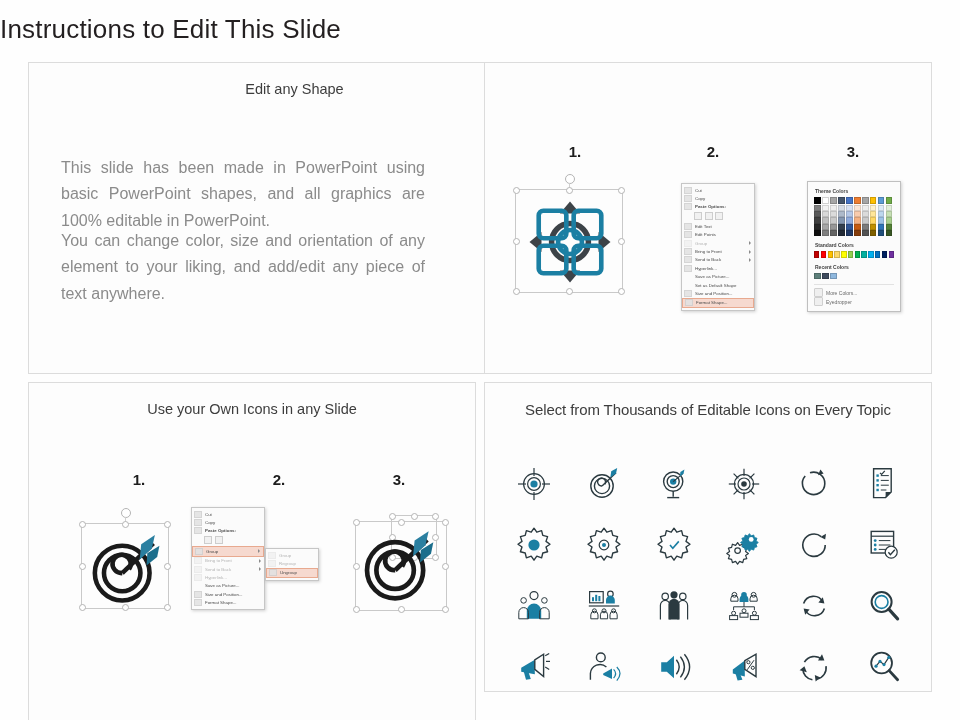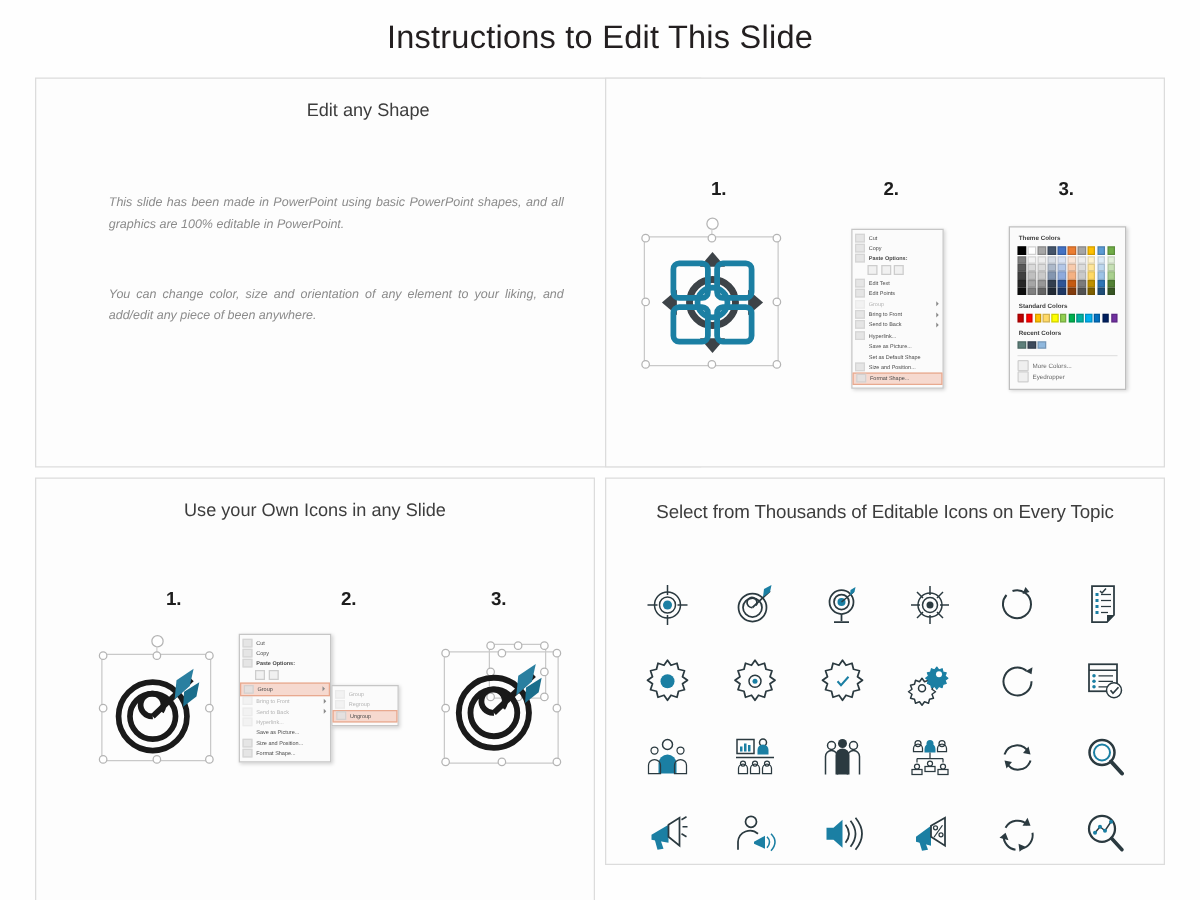--- a/index.html
+++ b/index.html
@@ -4,21 +4,21 @@
 <style>
   html,body{margin:0;padding:0;}
   body{
     width:960px;height:720px;background:#ffffff;
     font-family:"Liberation Sans", sans-serif;
     color:#3a3a3a;overflow:hidden;position:relative;
   }
   .slide{position:absolute;inset:0;background:#fefefe;}
 
   .slide-title{
-    position:absolute;top:14px;left:0;width:960px;text-align:center;
+    position:absolute;top:14px;left:0;width:960px;
     font-size:26px;font-weight:400;color:#231f20;letter-spacing:.2px;
   }
 
   .panel{
     position:absolute;background:#fdfdfd;border:1px solid #dcdcdc;
     box-sizing:border-box;
   }
   #panel-tl{left:28px;top:62px;width:533px;height:312px;}
   #panel-tr{left:484px;top:62px;width:448px;height:312px;}
   #panel-bl{left:28px;top:382px;width:448px;height:382px;}
@@ -28,22 +28,22 @@
     text-align:center;font-size:14.5px;color:#3d3d3d;font-weight:400;
     margin-top:18px;
   }
   #panel-br .panel-title{font-size:15px;letter-spacing:-.1px;}
   .panel-subtitle{
     text-align:center;font-size:8.5px;font-style:italic;color:#7a7a7a;
     margin-top:5px;letter-spacing:.1px;
   }
 
   .body-text{
-    position:absolute;left:58px;width:364px;
-    font-size:10px;font-style:italic;color:#8b8b8b;line-height:1.65;
+    position:absolute;left:32px;width:364px;
+    font-size:16px;color:#8b8b8b;line-height:1.65;
     text-align:justify;
   }
   #tl-para-1{top:92px;}
   #tl-para-2{top:165px;}
   .step-num{
     position:absolute;font-size:15px;font-weight:bold;color:#1d1d1d;
     text-align:center;width:40px;
   }
 
   .figure{position:absolute;}
@@ -129,21 +129,21 @@
 </head>
 <body>
 
 <div class="slide">
 
   <div class="slide-title">Instructions to Edit This Slide</div>
 
   <div class="panel" id="panel-tl">
     <div class="panel-title">Edit any Shape</div>
     <div class="body-text" id="tl-para-1">This slide has been made in PowerPoint using basic PowerPoint shapes, and all graphics are 100% editable in PowerPoint.</div>
-    <div class="body-text" id="tl-para-2">You can change color, size and orientation of any element to your liking, and add/edit any piece of been anywhere.</div>
+    <div class="body-text" id="tl-para-2">You can change color, size and orientation of any element to your liking, and add/edit any piece of text anywhere.</div>
   </div>
 
   <div class="panel" id="panel-tr">
 
     <div class="step-num" style="left:70px;top:80px;">1.</div>
     <div class="step-num" style="left:208px;top:80px;">2.</div>
     <div class="step-num" style="left:348px;top:80px;">3.</div>
 
     <div class="figure" style="left:26px;top:118px;width:120px;height:120px;">
       <div class="sel" style="left:4px;top:8px;width:108px;height:104px;">

